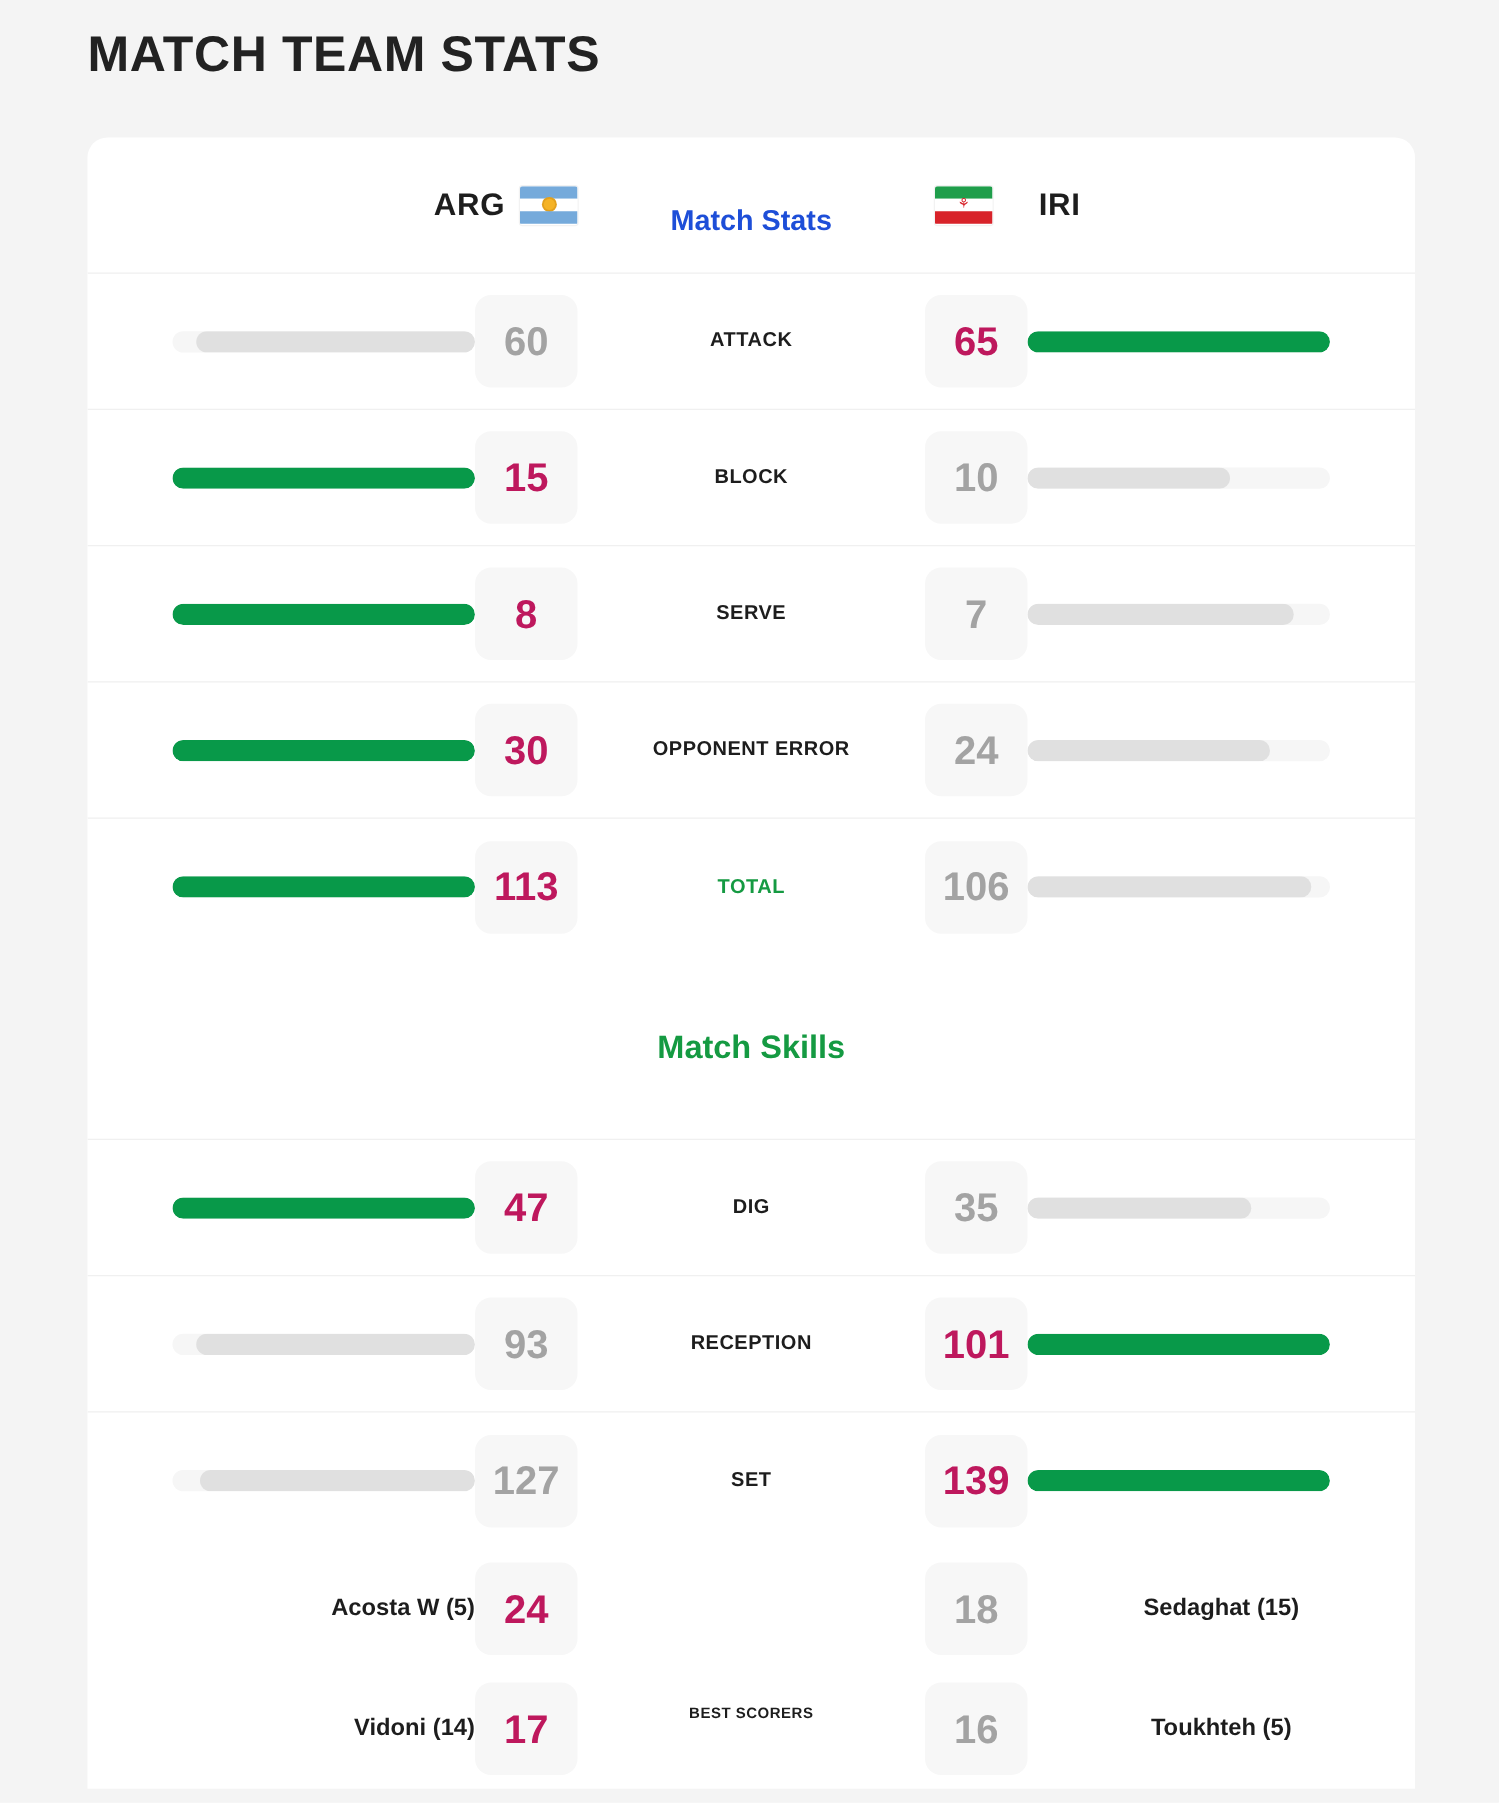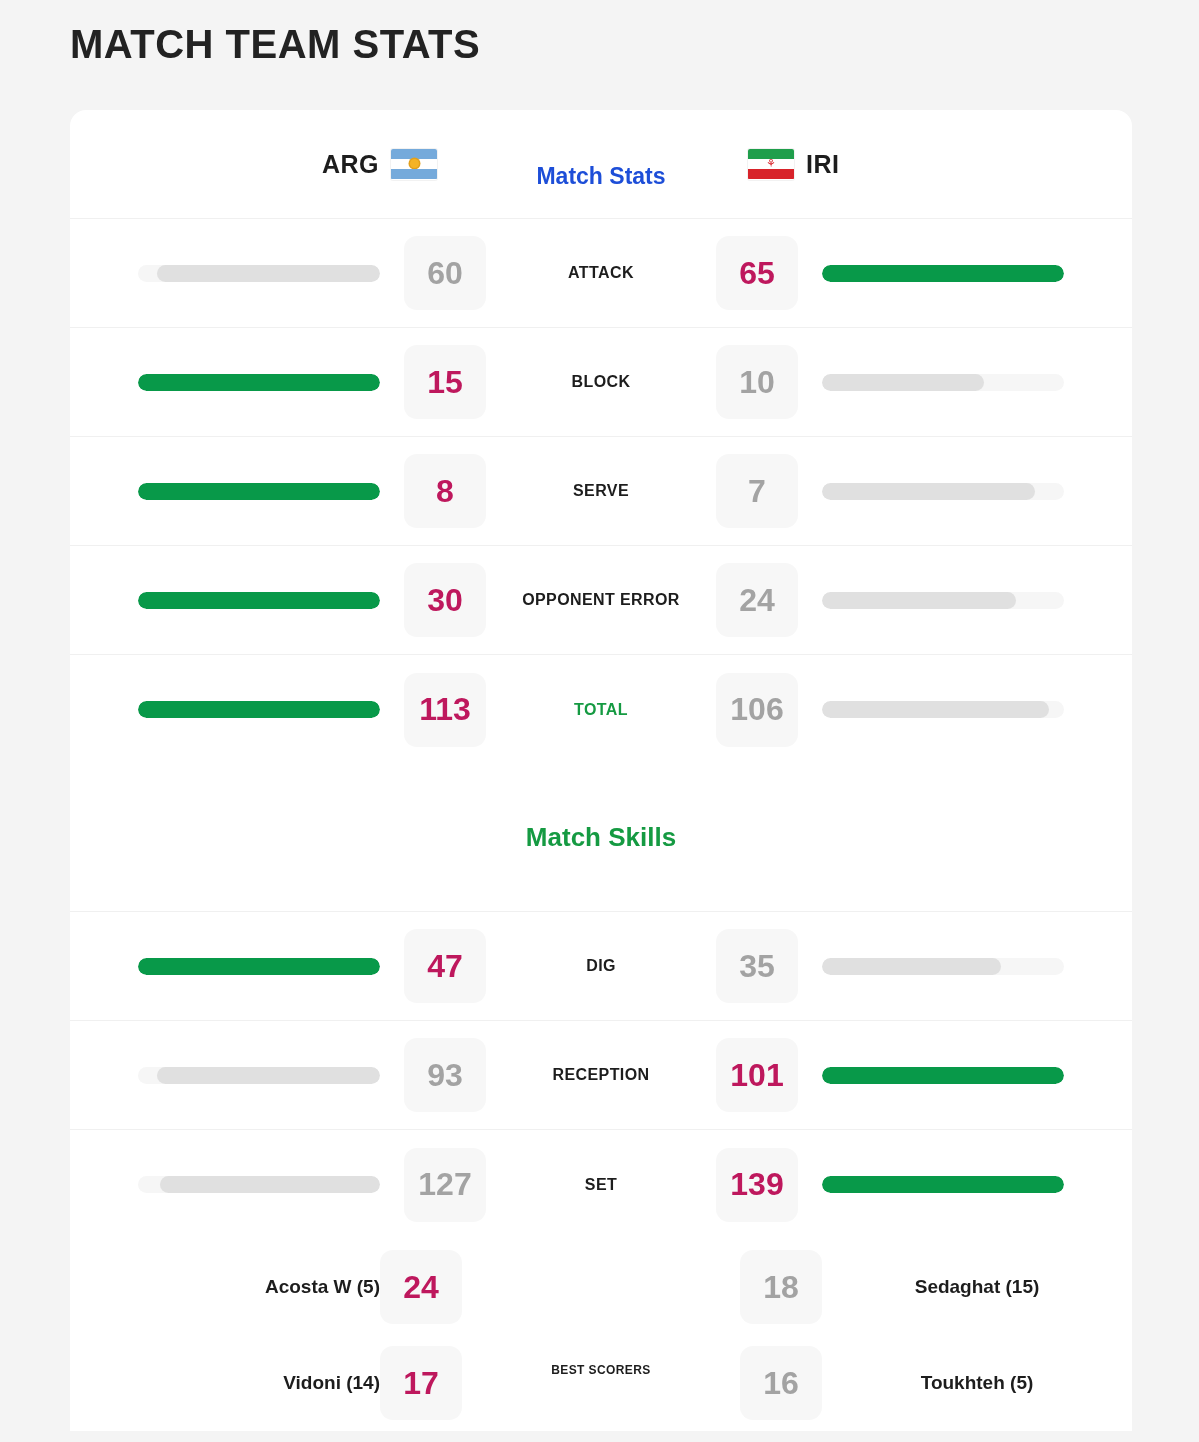--- a/index.html
+++ b/index.html
@@ -55,20 +55,21 @@
     align-items: center;
     gap: 12px;
   }
   .team-head.left  { left: 252px; }
   .team-head.right { left: 678px; }
   .team-code {
     font-size: 25px;
     font-weight: bold;
     color: #1d1d1d;
     letter-spacing: 0.5px;
+    margin-left: 25px;
   }
   .head-center {
     font-size: 23px;
     font-weight: bold;
     color: #1d4ed8;
     margin-top: 24px;
   }
 
   
   .flag {
@@ -96,21 +97,20 @@
     font-size: 11px; line-height: 9px; text-align: center;
   }
 
   
   .stat-row {
     height: 109px;
     display: flex;
     align-items: center;
     border-bottom: 1px solid #f0f0f0;
     position: relative;
-    gap: 24px;
   }
   .stat-row:last-child { border-bottom: none; }
 
   .bar-cell {
     width: 310px;
     display: flex;
     align-items: center;
     flex: none;
   }
   .bar-cell.left  { padding-left: 30px;  justify-content: flex-end; }

